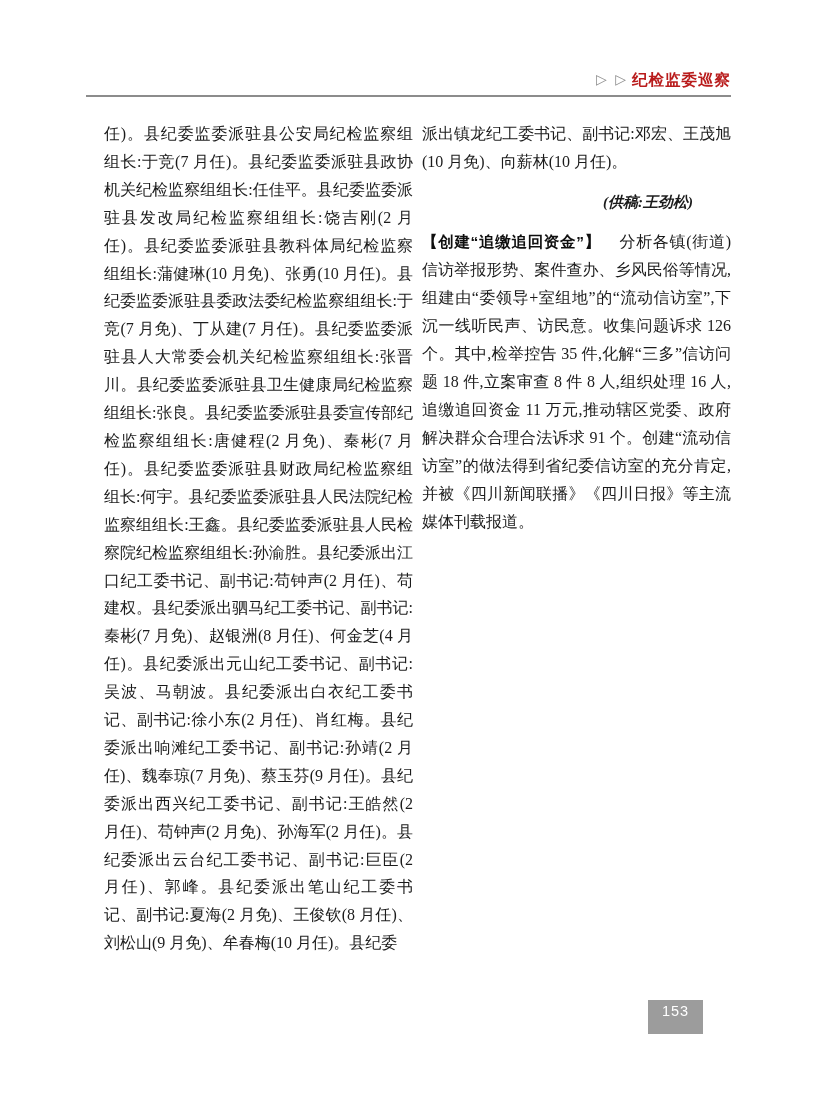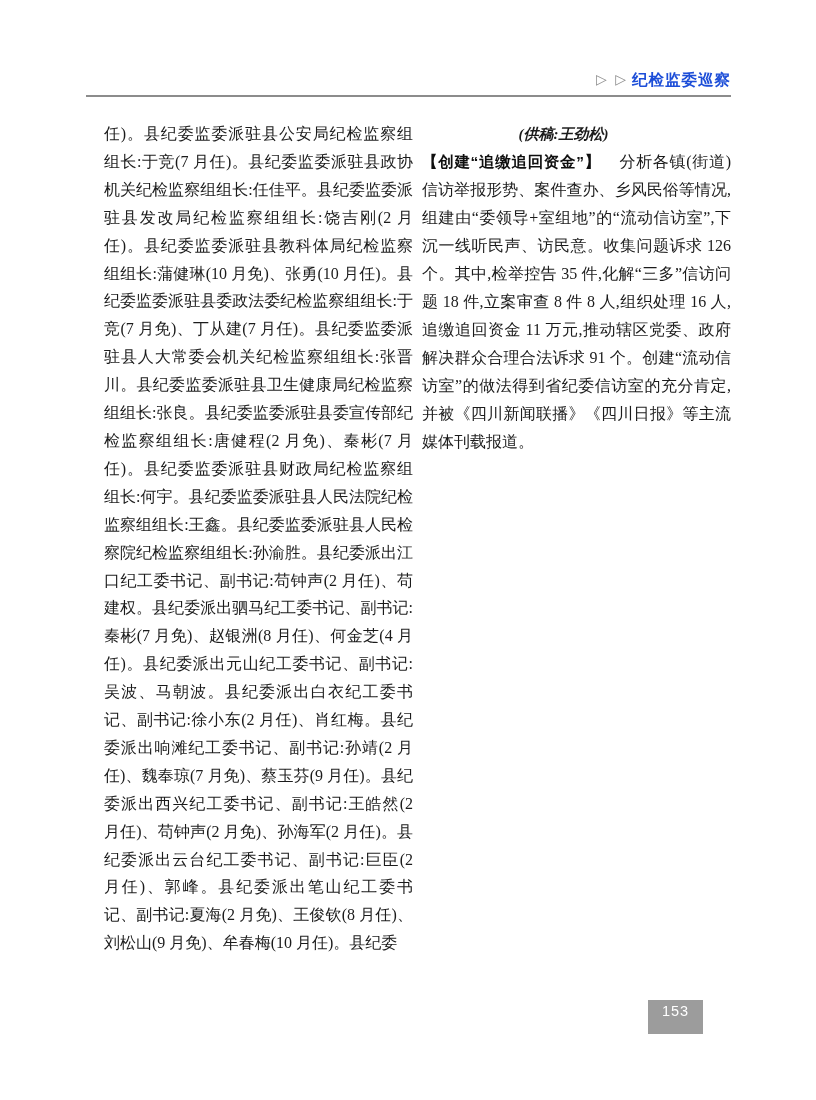--- a/index.html
+++ b/index.html
@@ -23,21 +23,21 @@
     color:#8f8f8f;
     font-size:14px;
     letter-spacing:2px;
     vertical-align:1px;
   }
   .running-head .head-title{
     font-family:"Liberation Sans","DejaVu Sans",sans-serif;
     font-weight:bold;
     font-size:15.5px;
     letter-spacing:1px;
-    color:#1d4ed8;
+    color:#b91c1c;
     margin-top:20px;
   }
   .head-rule{
     position:absolute;
     left:86px;top:95px;width:645px;height:0;
     border-top:2px solid #8c8c8c;
   }
   
   .col{
     position:absolute;
@@ -45,22 +45,22 @@
     width:309px;
     font-size:16px;
     text-align:justify;
     overflow:hidden;
   }
   .col-left{left:104px;line-height:27.9px;height:875px;}
   .col-right{left:422px;line-height:28px;height:875px;}
   .body-text{margin:0;}
   
   .byline{
-    margin:0;
-    text-align:center;
+    margin:12px;
+    text-align:right;
     padding-right:26px;
     font-style:italic;
     font-weight:600;
     font-size:15px;
     line-height:28px;
   }
   
   .section-title{
     margin:43px 0 35px 0;
     text-align:center;
@@ -103,20 +103,21 @@
     <span class="tri">▷ ▷</span>
     <span class="head-title">纪检监委巡察</span>
   </div>
   <div class="head-rule"></div>
 
   <div class="col col-left">
     <p class="body-text">任)。县纪委监委派驻县公安局纪检监察组组长:于竞(7 月任)。县纪委监委派驻县政协机关纪检监察组组长:任佳平。县纪委监委派驻县发改局纪检监察组组长:饶吉刚(2 月任)。县纪委监委派驻县教科体局纪检监察组组长:蒲健琳(10 月免)、张勇(10 月任)。县纪委监委派驻县委政法委纪检监察组组长:于竞(7 月免)、丁从建(7 月任)。县纪委监委派驻县人大常委会机关纪检监察组组长:张晋川。县纪委监委派驻县卫生健康局纪检监察组组长:张良。县纪委监委派驻县委宣传部纪检监察组组长:唐健程(2 月免)、秦彬(7 月任)。县纪委监委派驻县财政局纪检监察组组长:何宇。县纪委监委派驻县人民法院纪检监察组组长:王鑫。县纪委监委派驻县人民检察院纪检监察组组长:孙渝胜。县纪委派出江口纪工委书记、副书记:苟钟声(2 月任)、苟建权。县纪委派出驷马纪工委书记、副书记:秦彬(7 月免)、赵银洲(8 月任)、何金芝(4 月任)。县纪委派出元山纪工委书记、副书记:吴波、马朝波。县纪委派出白衣纪工委书记、副书记:徐小东(2 月任)、肖红梅。县纪委派出响滩纪工委书记、副书记:孙靖(2 月任)、魏奉琼(7 月免)、蔡玉芬(9 月任)。县纪委派出西兴纪工委书记、副书记:王皓然(2 月任)、苟钟声(2 月免)、孙海军(2 月任)。县纪委派出云台纪工委书记、副书记:巨臣(2 月任)、郭峰。县纪委派出笔山纪工委书记、副书记:夏海(2 月免)、王俊钦(8 月任)、刘松山(9 月免)、牟春梅(10 月任)。县纪委</p>
   </div>
 
   <div class="col col-right">
+    <p class="body-text">派出镇龙纪工委书记、副书记:邓宏、王茂旭(10 月免)、向薪林(10 月任)。</p>
     <p class="byline">(供稿:王劲松)</p>
 
     <p class="entry">
       <span class="entry-label">【创建“追缴追回资金”】</span><span>分析各镇(街道)信访举报形势、案件查办、乡风民俗等情况,组建由“委领导+室组地”的“流动信访室”,下沉一线听民声、访民意。收集问题诉求 126 个。其中,检举控告 35 件,化解“三多”信访问题 18 件,立案审查 8 件 8 人,组织处理 16 人,追缴追回资金 11 万元,推动辖区党委、政府解决群众合理合法诉求 91 个。创建“流动信访室”的做法得到省纪委信访室的充分肯定,并被《四川新闻联播》《四川日报》等主流媒体刊载报道。</span>
     </p>
   </div>
 
   <div class="page-badge">153</div>
 
 </div>

